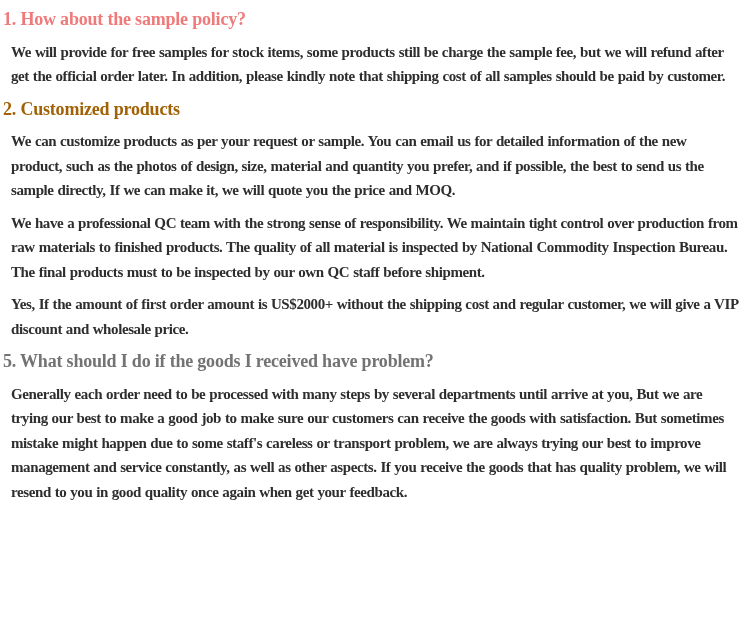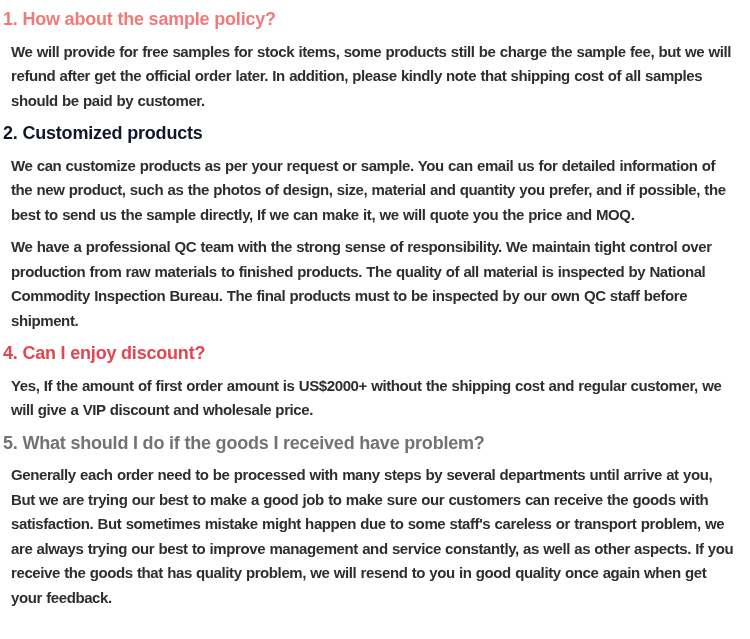--- a/index.html
+++ b/index.html
@@ -7,21 +7,21 @@
     padding: 0;
     background: #ffffff;
   }
   .page {
     width: 750px;
     height: 639px;
     background: #ffffff;
     box-sizing: border-box;
     padding: 7px 4px 0 3px;
     overflow: hidden;
-    font-family: Liberation Sans, sans-serif;
+    font-family: Liberation Serif, serif;
   }
   .faq-item {
     margin: 0;
   }
   .faq-question {
     margin: 0;
     font-size: 18px;
     font-weight: 700;
     line-height: 24.5px;
     letter-spacing: -0.2px;
@@ -40,30 +40,29 @@
 <body>
 
 <div class="page">
 
   <div class="faq-item">
     <h2 class="faq-question" style="color: rgb(240, 122, 122);">1. How about the sample policy?</h2>
     <p class="faq-answer">We will provide for free samples for stock items, some products still be charge the sample fee, but we will refund after get the official order later. In addition, please kindly note that shipping cost of all samples should be paid by customer.</p>
   </div>
 
   <div class="faq-item">
-    <h2 class="faq-question" style="color: #0f172a;">2. Customized products</h2>
+    <h2 class="faq-question" style="color: #a16207;">2. Customized products</h2>
     <p class="faq-answer">We can customize products as per your request or sample. You can email us for detailed information of the new product, such as the photos of design, size, material and quantity you prefer, and if possible, the best to send us the sample directly, If we can make it, we will quote you the price and MOQ.</p>
   </div>
 
   <div class="faq-item">
     <p class="faq-answer">We have a professional QC team with the strong sense of responsibility. We maintain tight control over production from raw materials to finished products. The quality of all material is inspected by National Commodity Inspection Bureau. The final products must to be inspected by our own QC staff before shipment.</p>
   </div>
 
   <div class="faq-item">
-    <h2 class="faq-question" style="color: rgb(228, 69, 78);">4. Can I enjoy discount?</h2>
     <p class="faq-answer">Yes, If the amount of first order amount is US$2000+ without the shipping cost and regular customer, we will give a VIP discount and wholesale price.</p>
   </div>
 
   <div class="faq-item">
     <h2 class="faq-question" style="color: #737373;">5. What should I do if the goods I received have problem?</h2>
     <p class="faq-answer">Generally each order need to be processed with many steps by several departments until arrive at you, But we are trying our best to make a good job to make sure our customers can receive the goods with satisfaction. But sometimes mistake might happen due to some staff's careless or transport problem, we are always trying our best to improve management and service constantly, as well as other aspects. If you receive the goods that has quality problem, we will resend to you in good quality once again when get your feedback.</p>
   </div>
 
 </div>
 

